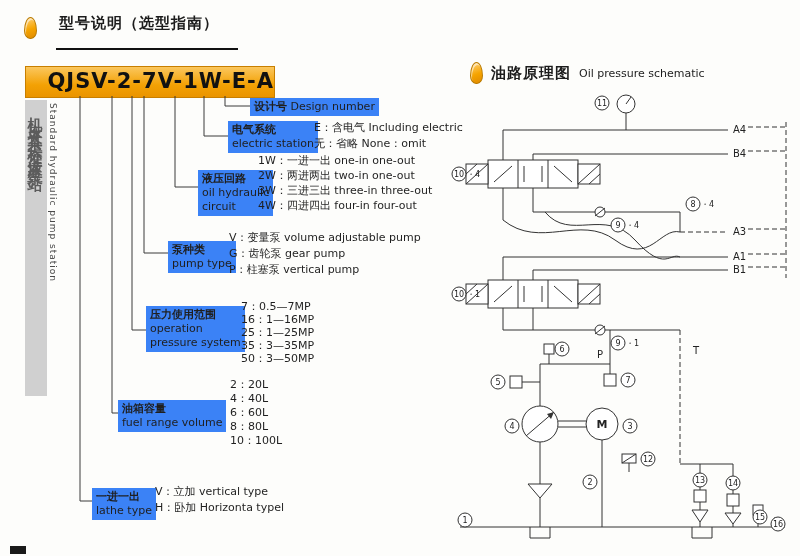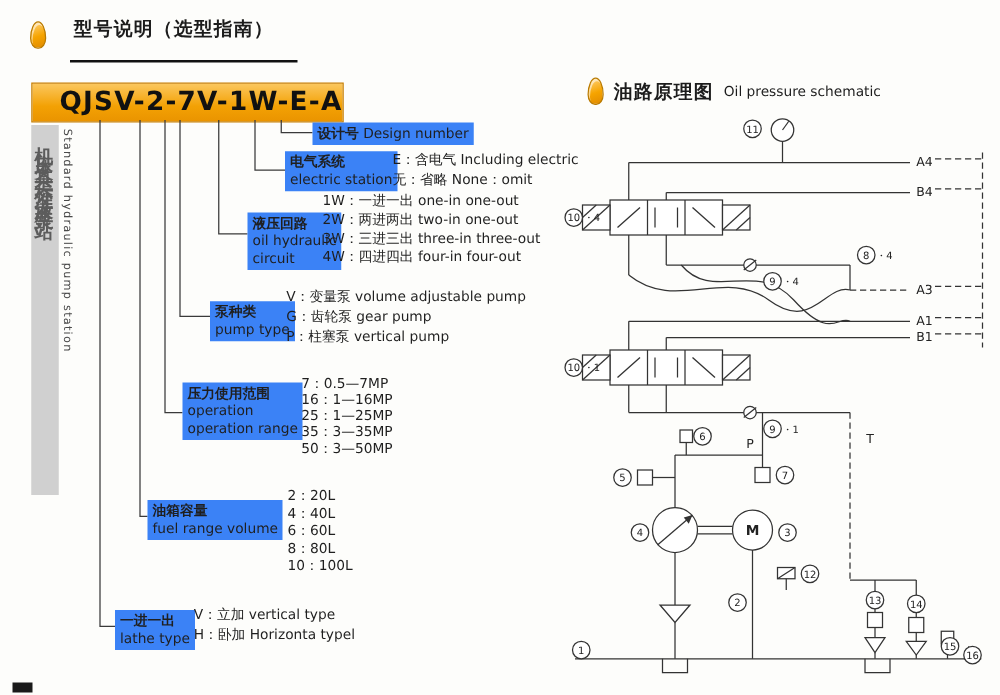--- a/index.html
+++ b/index.html
@@ -98,35 +98,35 @@
 </div>
 <div class="abs rows lh16" style="left:229px;top:230px">
   <div>V：变量泵 volume adjustable pump</div>
   <div>G：齿轮泵 gear pump</div>
   <div>P：柱塞泵 vertical pump</div>
 </div>
 
 <div class="abs gbox" style="left:146px;top:306px">
   <div class="cn">压力使用范围</div>
   <div>operation</div>
-  <div>operation range</div>
+  <div>pressure system</div>
 </div>
 <div class="abs rows lh13" style="left:241px;top:300px">
   <div>7：0.5—7MP</div>
   <div>16：1—16MP</div>
   <div>25：1—25MP</div>
   <div>35：3—35MP</div>
   <div>50：3—50MP</div>
 </div>
 
 <div class="abs gbox" style="left:118px;top:400px">
   <div class="cn">油箱容量</div>
   <div>fuel range volume</div>
 </div>
-<div class="abs rows lh14" style="left:230px;top:390px">
+<div class="abs rows lh14" style="left:230px;top:378px">
   <div>2：20L</div>
   <div>4：40L</div>
   <div>6：60L</div>
   <div>8：80L</div>
   <div>10：100L</div>
 </div>
 
 <div class="abs gbox" style="left:92px;top:488px">
   <div class="cn">一进一出</div>
   <div>lathe type</div>

